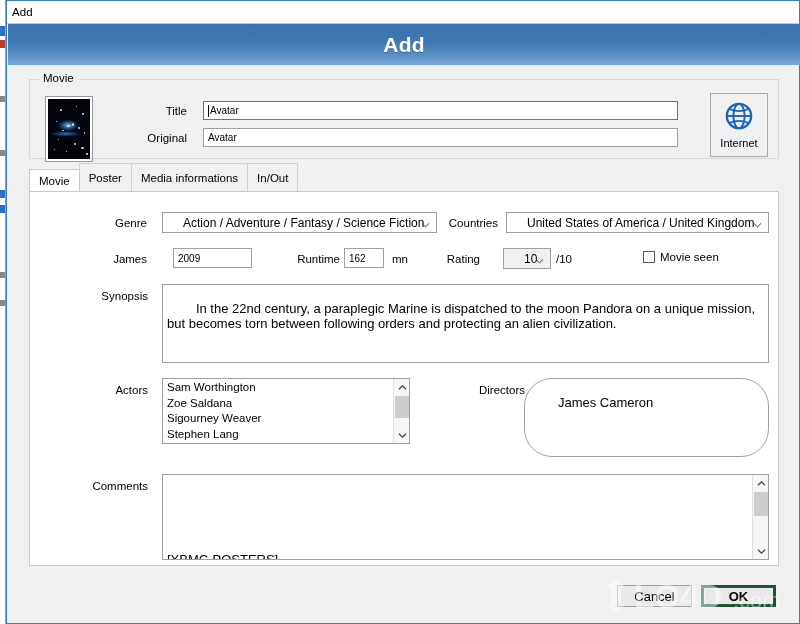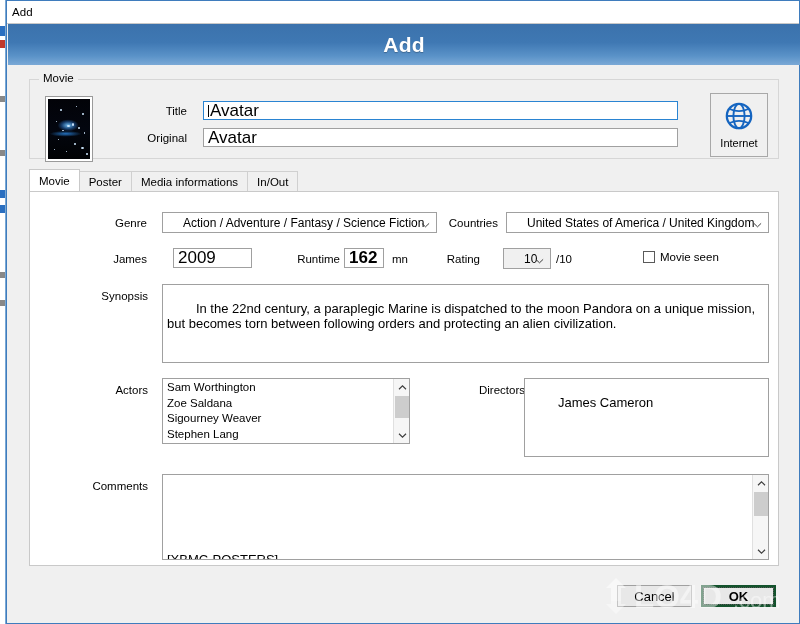--- a/index.html
+++ b/index.html
@@ -115,21 +115,21 @@
     text-align: right;
     white-space: nowrap;
   }
 
   .txtinput {
     position: absolute;
     background: #ffffff;
     border: 1px solid #a0a0a0;
     box-sizing: border-box;
     font-family: "Liberation Sans", sans-serif;
-    font-size: 17px;
+    font-size: 10px;
     color: #000;
     padding: 0 0 0 4px;
     display: flex; align-items: center;
     overflow: hidden;
     white-space: nowrap;
   }
   .txtinput.focused { border: 1px solid #2a84d2; }
   .caret {
     display: inline-block;
     width: 1px; height: 12px;
@@ -149,21 +149,21 @@
   }
   .btn-internet .label { font-size: 11px; color: #000; }
 
   
   .tabstrip {
     position: absolute; left: 22px; top: 170px;
     width: 750px; height: 20px;
     display: flex; align-items: flex-end;
   }
   .tab {
-    height: 20px;
+    height: 28px;
     padding: 0 9px;
     font-size: 11.5px; color: #000;
     display: flex; align-items: center;
     border: 1px solid #d0d0d0;
     border-bottom: none;
     background: #f0f0f0;
     box-sizing: border-box;
     margin-right: -1px;
   }
   .tab.active {
@@ -394,21 +394,21 @@
             </svg>
         </span>
       </div>
 
       <span class="lbl" style="left:83px; top:61px; width:34px;">James</span>
       <div class="txtinput" style="left:143px; top:56px; width:79px; height:20px;">
         <span>2009</span>
       </div>
 
       <span class="lbl" style="left:258px; top:61px; width:52px;">Runtime</span>
-      <div class="txtinput" style="left:314px; top:56px; width:40px; height:20px;font-weight:bold;">
+      <div class="txtinput" style="left:314px; top:56px; width:40px; height:20px;">
         <span>162</span>
       </div>
       <span class="lbl" style="left:362px; top:61px; width:22px; text-align:left;">mn</span>
 
       <span class="lbl" style="left:408px; top:61px; width:42px;">Rating</span>
       <div class="combo grayed" style="left:473px; top:56px; width:48px; height:21px;">
         <span>10</span>
         <span class="arrow">
           <svg width="9" height="9" viewBox="0 0 10 10">
               <path d="M1 3.2 L5 7 L9 3.2" fill="none" stroke="#3c3c3c" stroke-width="1.1"></path>
@@ -446,21 +446,21 @@
           <div class="thumb" style="top:17px; height:22px;"></div>
           <div class="arrow-btn down">
             <svg width="9" height="7" viewBox="0 0 10 8">
                 <path d="M1 2 L5 6 L9 2" fill="none" stroke="#3c3c3c" stroke-width="1.3"></path>
               </svg>
           </div>
         </div>
       </div>
 
       <span class="lbl" style="left:433px; top:192px; width:62px;">Directors</span>
-      <div class="textarea" style="left:494px; top:186px; width:245px; height:79px;">
+      <div class="textarea" style="left:494px; top:186px; width:245px; height:79px;border-radius:28px;">
         <span>James Cameron</span>
       </div>
 
       <span class="lbl" style="left:48px; top:288px; width:70px;">Comments</span>
       <div class="textarea has-scroll" style="left:132px; top:282px; width:607px; height:86px;">
         <div class="comments-url">&nbsp;</div>
         <div class="comments-url">[XBMC-POSTERS]</div>
         
         
         

